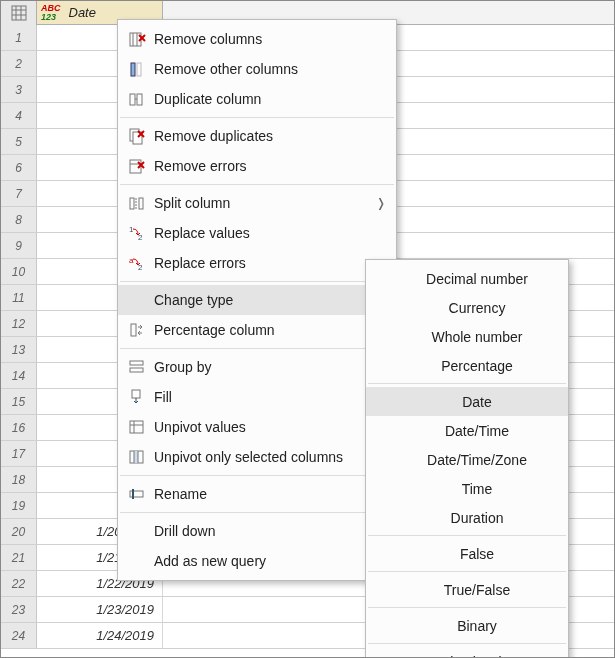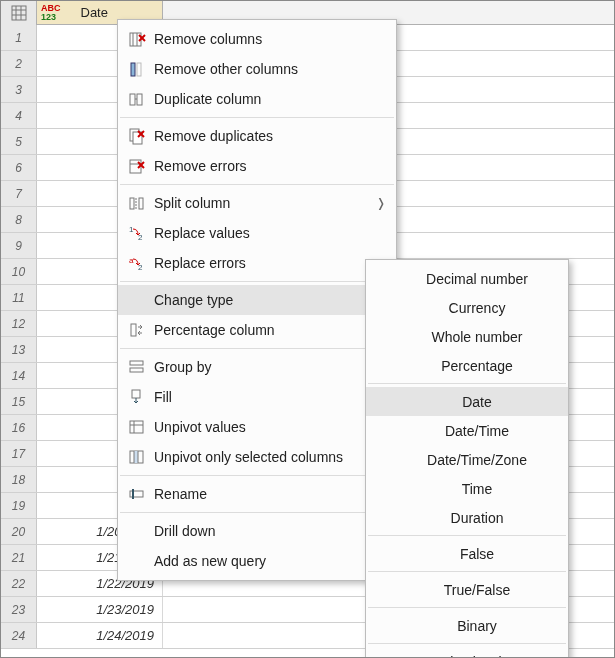--- a/index.html
+++ b/index.html
@@ -50,22 +50,23 @@
     align-items: center;
     justify-content: center;
   }
   .hdr-cell {
     flex: 0 0 126px;
     background: #f2e7c3;
     border-right: 1px solid #b0b0b0;
     display: flex;
     align-items: center;
     padding: 0 4px;
-    gap: 20px;
+    gap: 8px;
     font-size: 13px;
+    font-style: italic;
   }
   .hdr-filler {
     flex: 1;
     background: #f3f3f3;
   }
   .dtype-icon {
     font-size: 9px;
     line-height: 9px;
     color: #555;
     display: flex;

